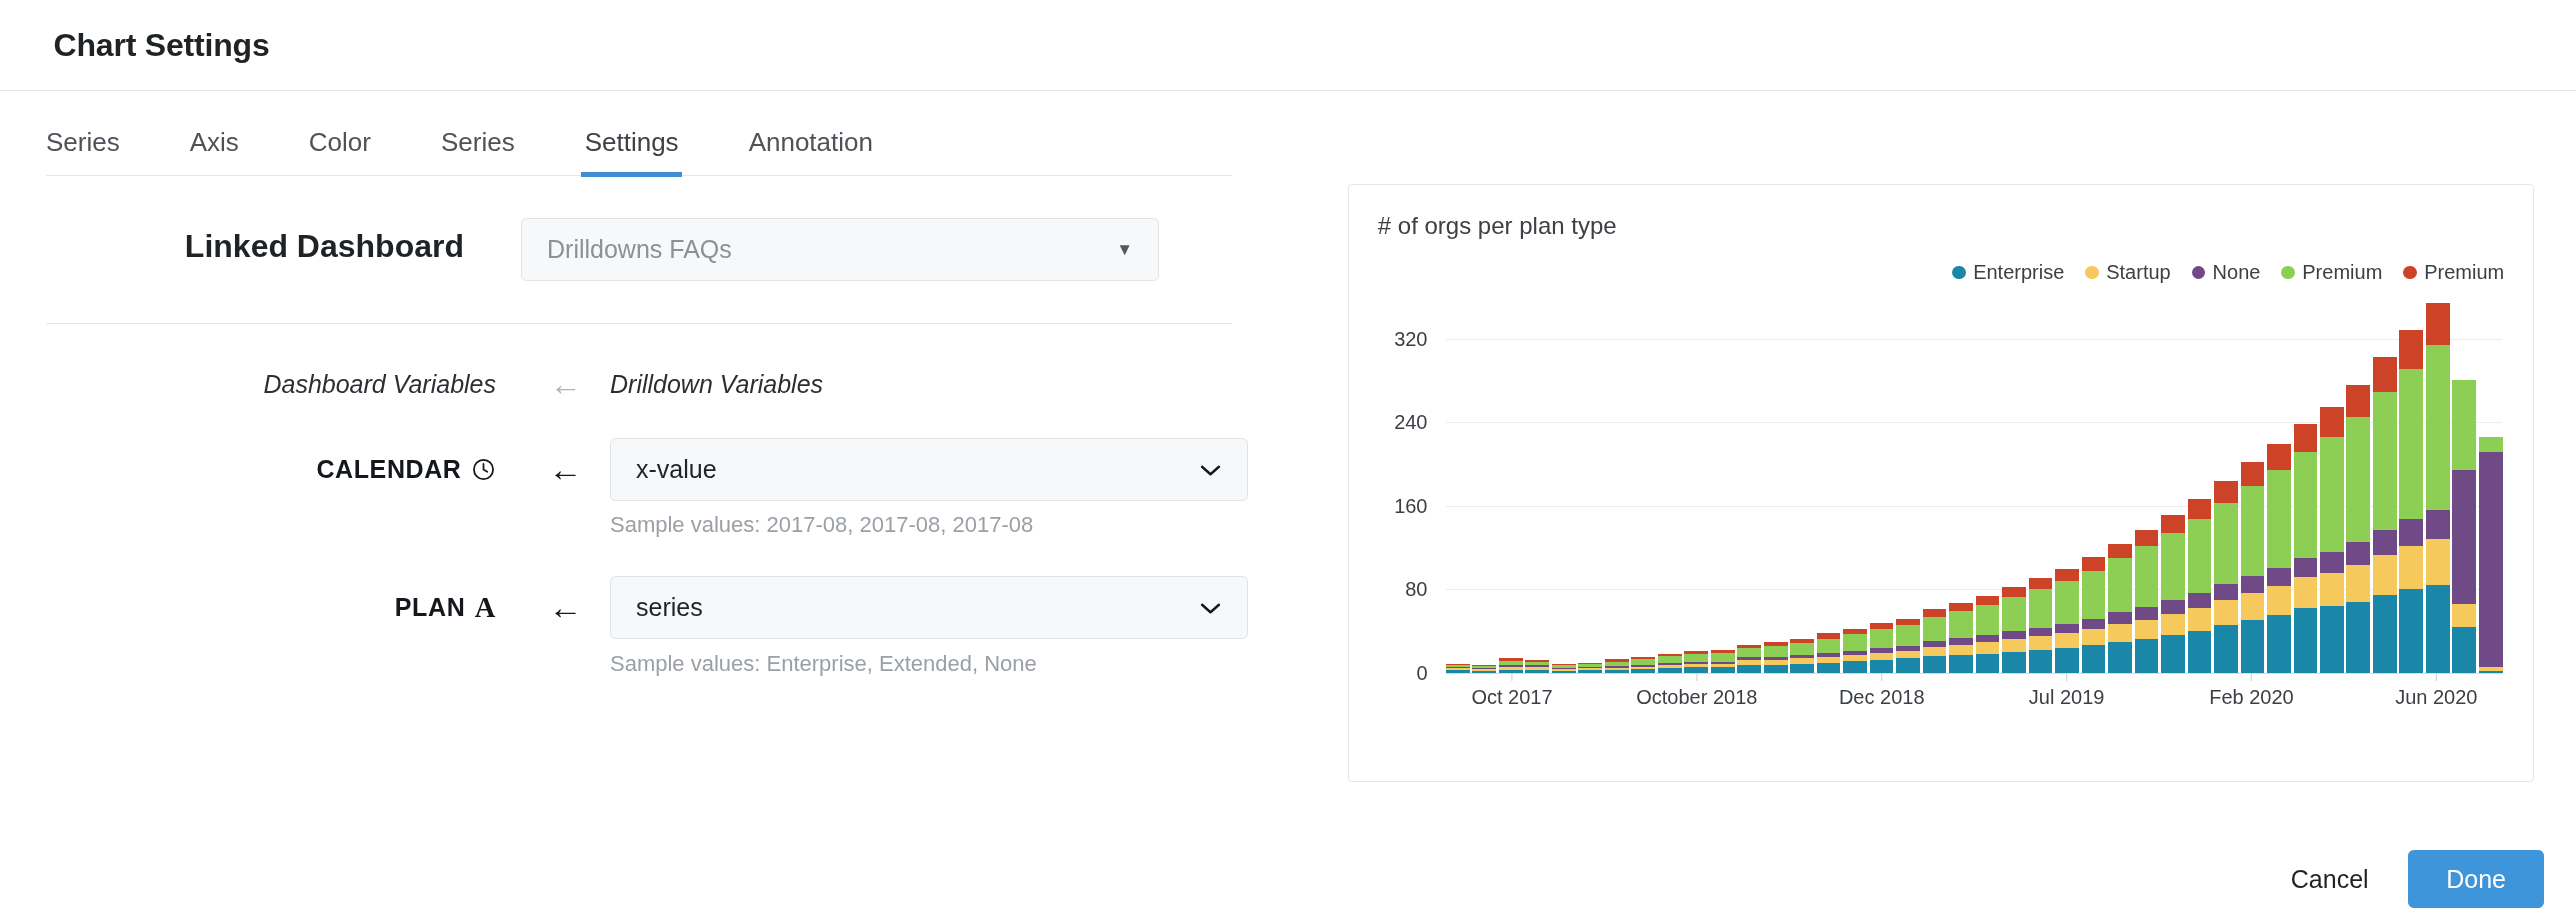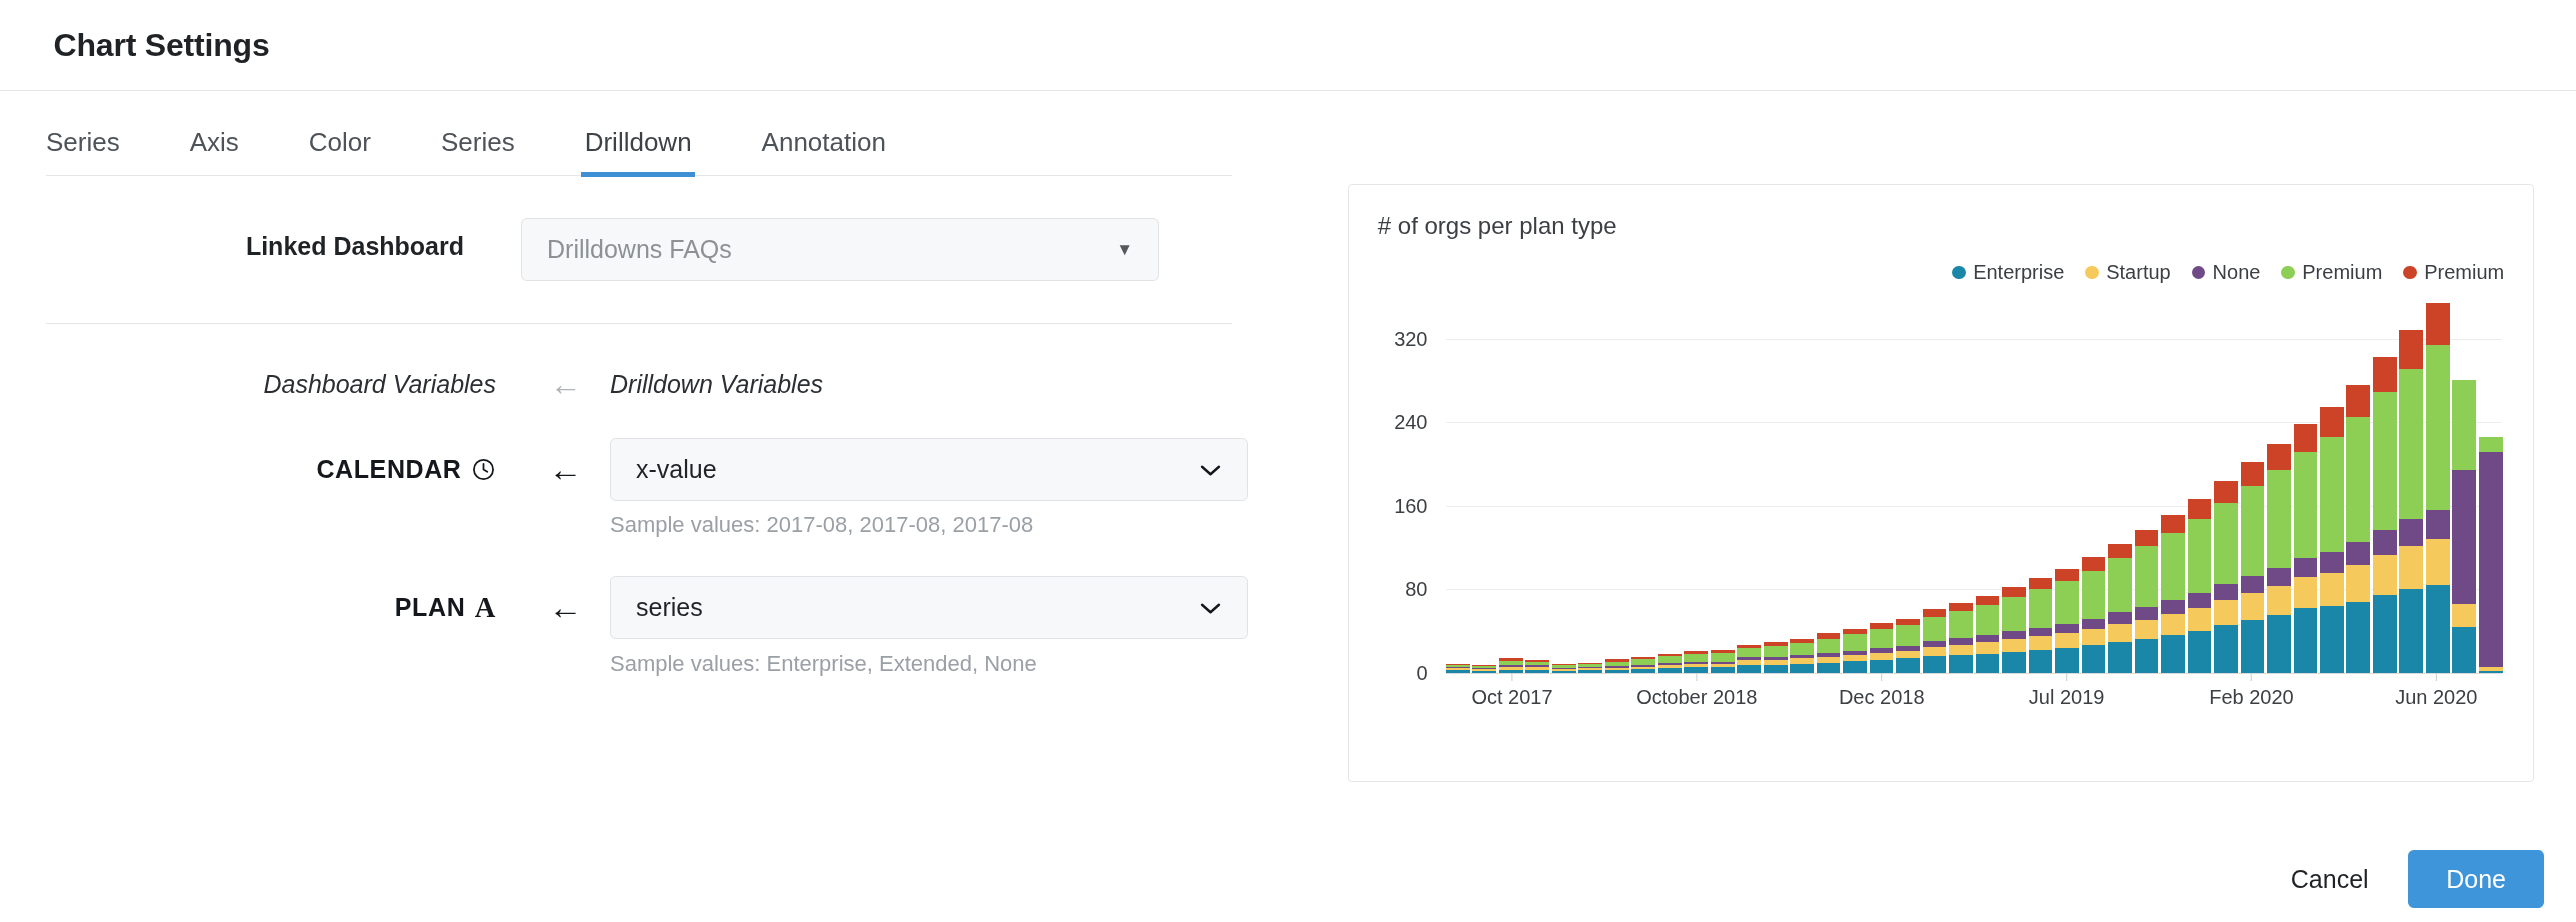--- a/index.html
+++ b/index.html
@@ -80,21 +80,21 @@
   }
   .row {
     display: flex;
     align-items: flex-start;
     margin-top: 42px;
   }
   .row-label {
     width: 475px;
     text-align: right;
     padding-right: 57px;
-    font-size: 25px;
+    font-size: 32px;
     font-weight: bold;
     color: #1f2326;
     line-height: 57px;
     white-space: nowrap;
   }
   .divider {
     border-bottom: 0.9px solid #e4e6e8;
     width: 1186px;
     margin: 42px 0 0 0;
   }
@@ -334,21 +334,21 @@
 
 <div class="modal-body">
 
   <div class="left-pane">
 
     <div class="tabs" id="tab-bar">
         <div class="tab"><span>Series</span></div>
         <div class="tab"><span>Axis</span></div>
         <div class="tab"><span>Color</span></div>
         <div class="tab"><span>Series</span></div>
-        <div class="tab active"><span>Drilldown</span></div>
+        <div class="tab active"><span>Settings</span></div>
         <div class="tab"><span>Annotation</span></div>
       </div>
 
     <div class="form-section">
       <div class="row">
         <div class="row-label">Linked Dashboard</div>
         <div class="select-box">
           <span>Drilldowns FAQs</span>
           <span class="caret-small">▼</span>
         </div>

